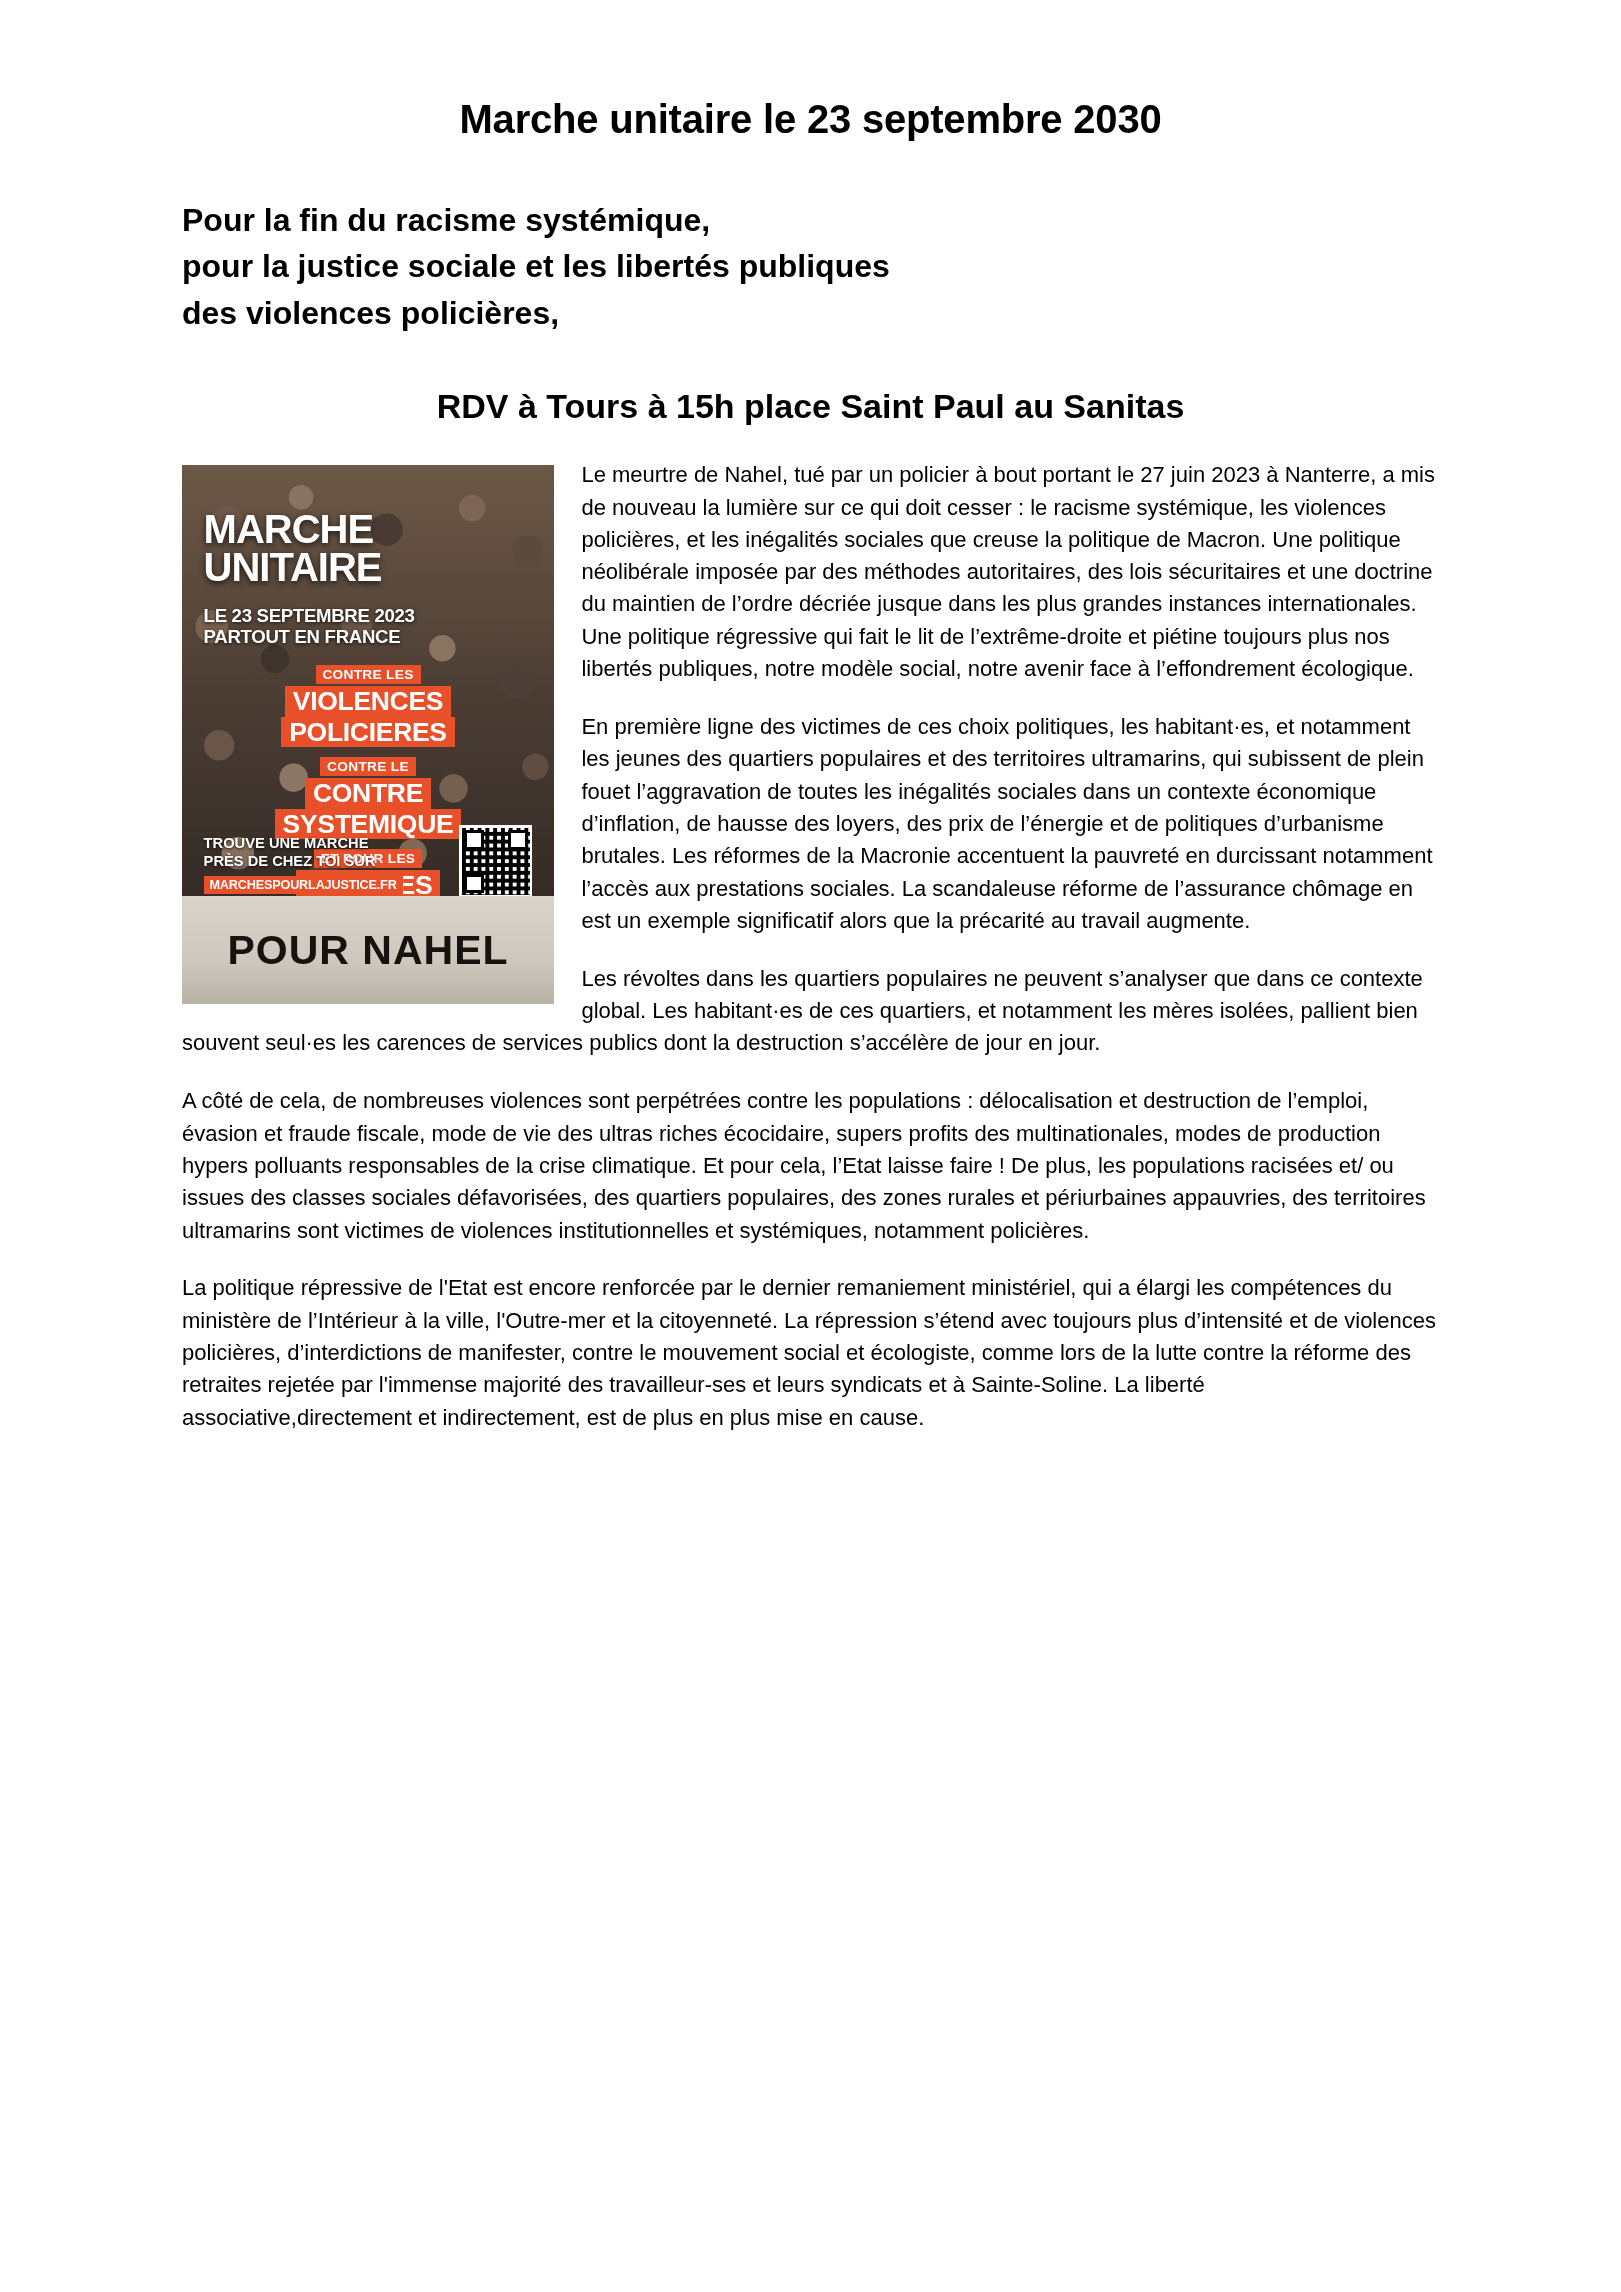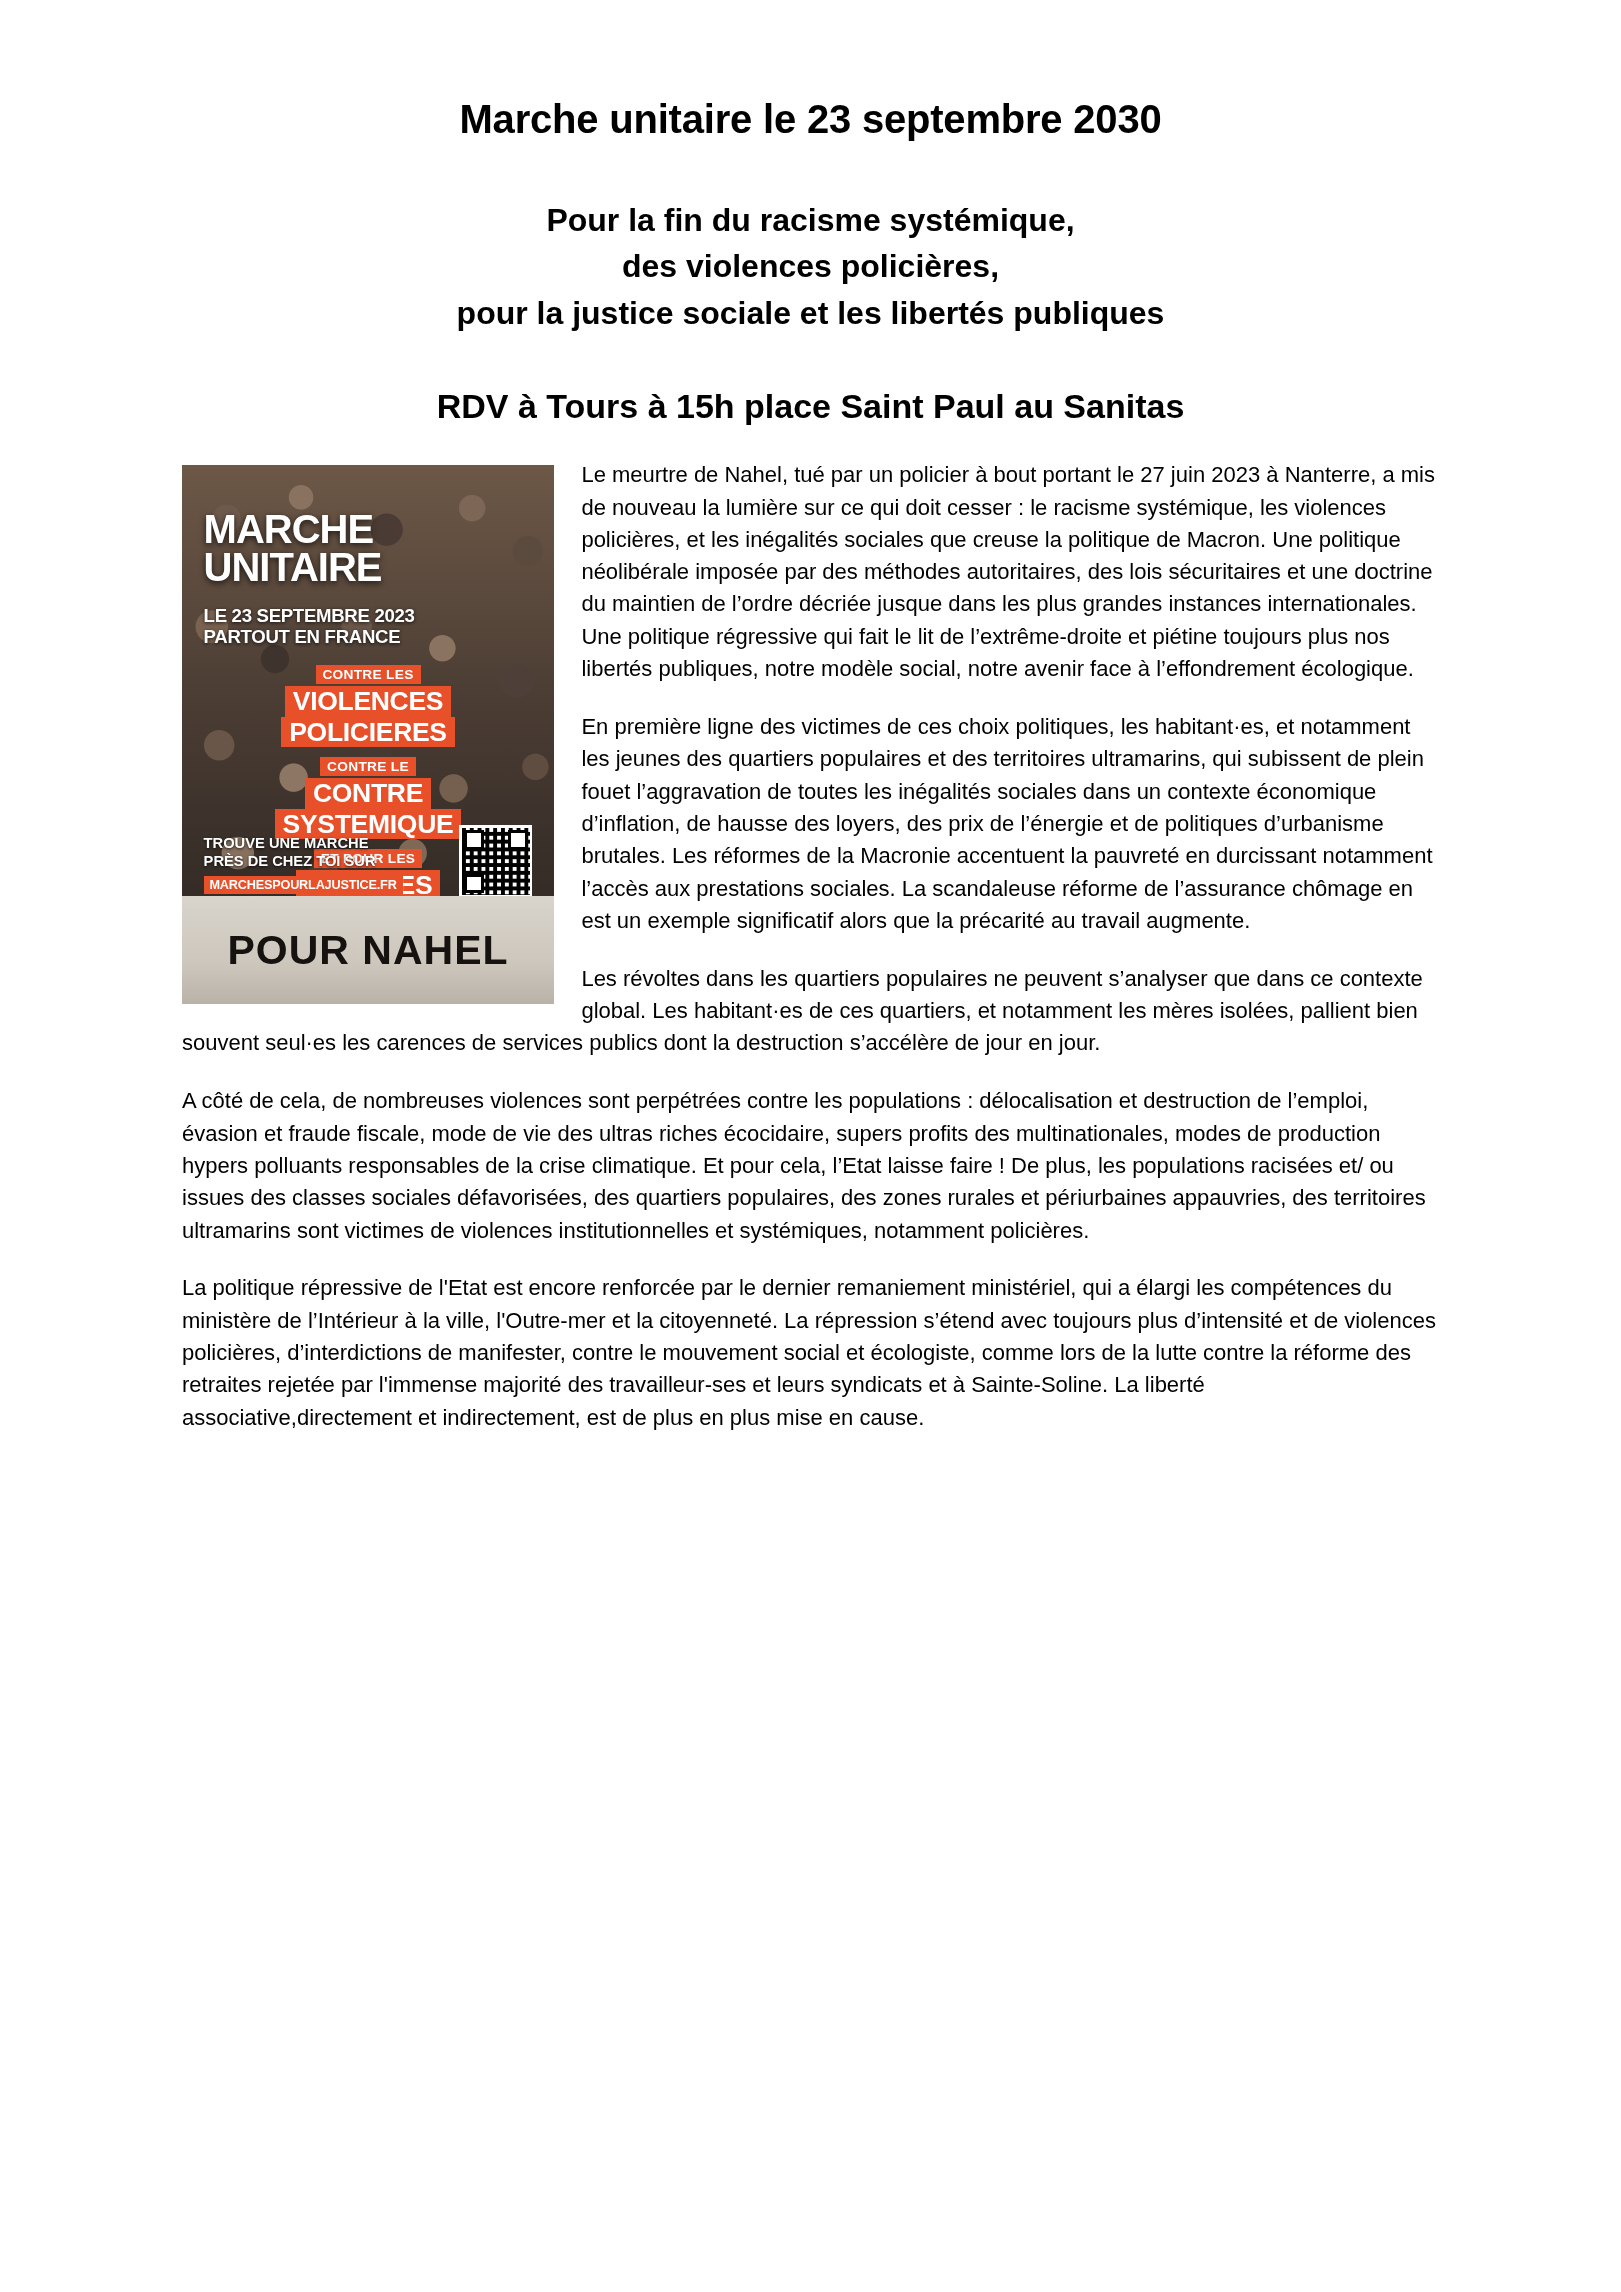--- a/index.html
+++ b/index.html
@@ -22,21 +22,20 @@
   }
   .title-main {
     text-align: center;
     font-size: 40px;
     font-weight: bold;
     letter-spacing: -0.2px;
     margin: 0 0 3.9px 0;
     line-height: 1.25;
   }
   .subtitle-block {
-    text-align: center;
     font-size: 32px;
     font-weight: bold;
     line-height: 1.45;
     margin-top: 53px;
   }
   .subtitle-line { display: block; }
   .rdv {
     text-align: center;
     font-size: 34px;
     font-weight: bold;
@@ -209,22 +208,22 @@
 </style>
 </head>
 <body>
 
 <div class="page">
 
   <h1 class="title-main">Marche unitaire le 23 septembre 2030</h1>
 
   <div class="subtitle-block">
     <span class="subtitle-line">Pour la fin du racisme systémique,</span>
+    <span class="subtitle-line">pour la justice sociale et les libertés publiques</span>
     <span class="subtitle-line">des violences policières,</span>
-    <span class="subtitle-line">pour la justice sociale et les libertés publiques</span>
   </div>
 
   <div class="rdv">RDV à Tours à 15h place Saint Paul au Sanitas</div>
 
   <div class="clearfix">
     <div class="poster">
 
       <div class="poster-title">
         <div>MARCHE</div>
         <div>UNITAIRE</div>

